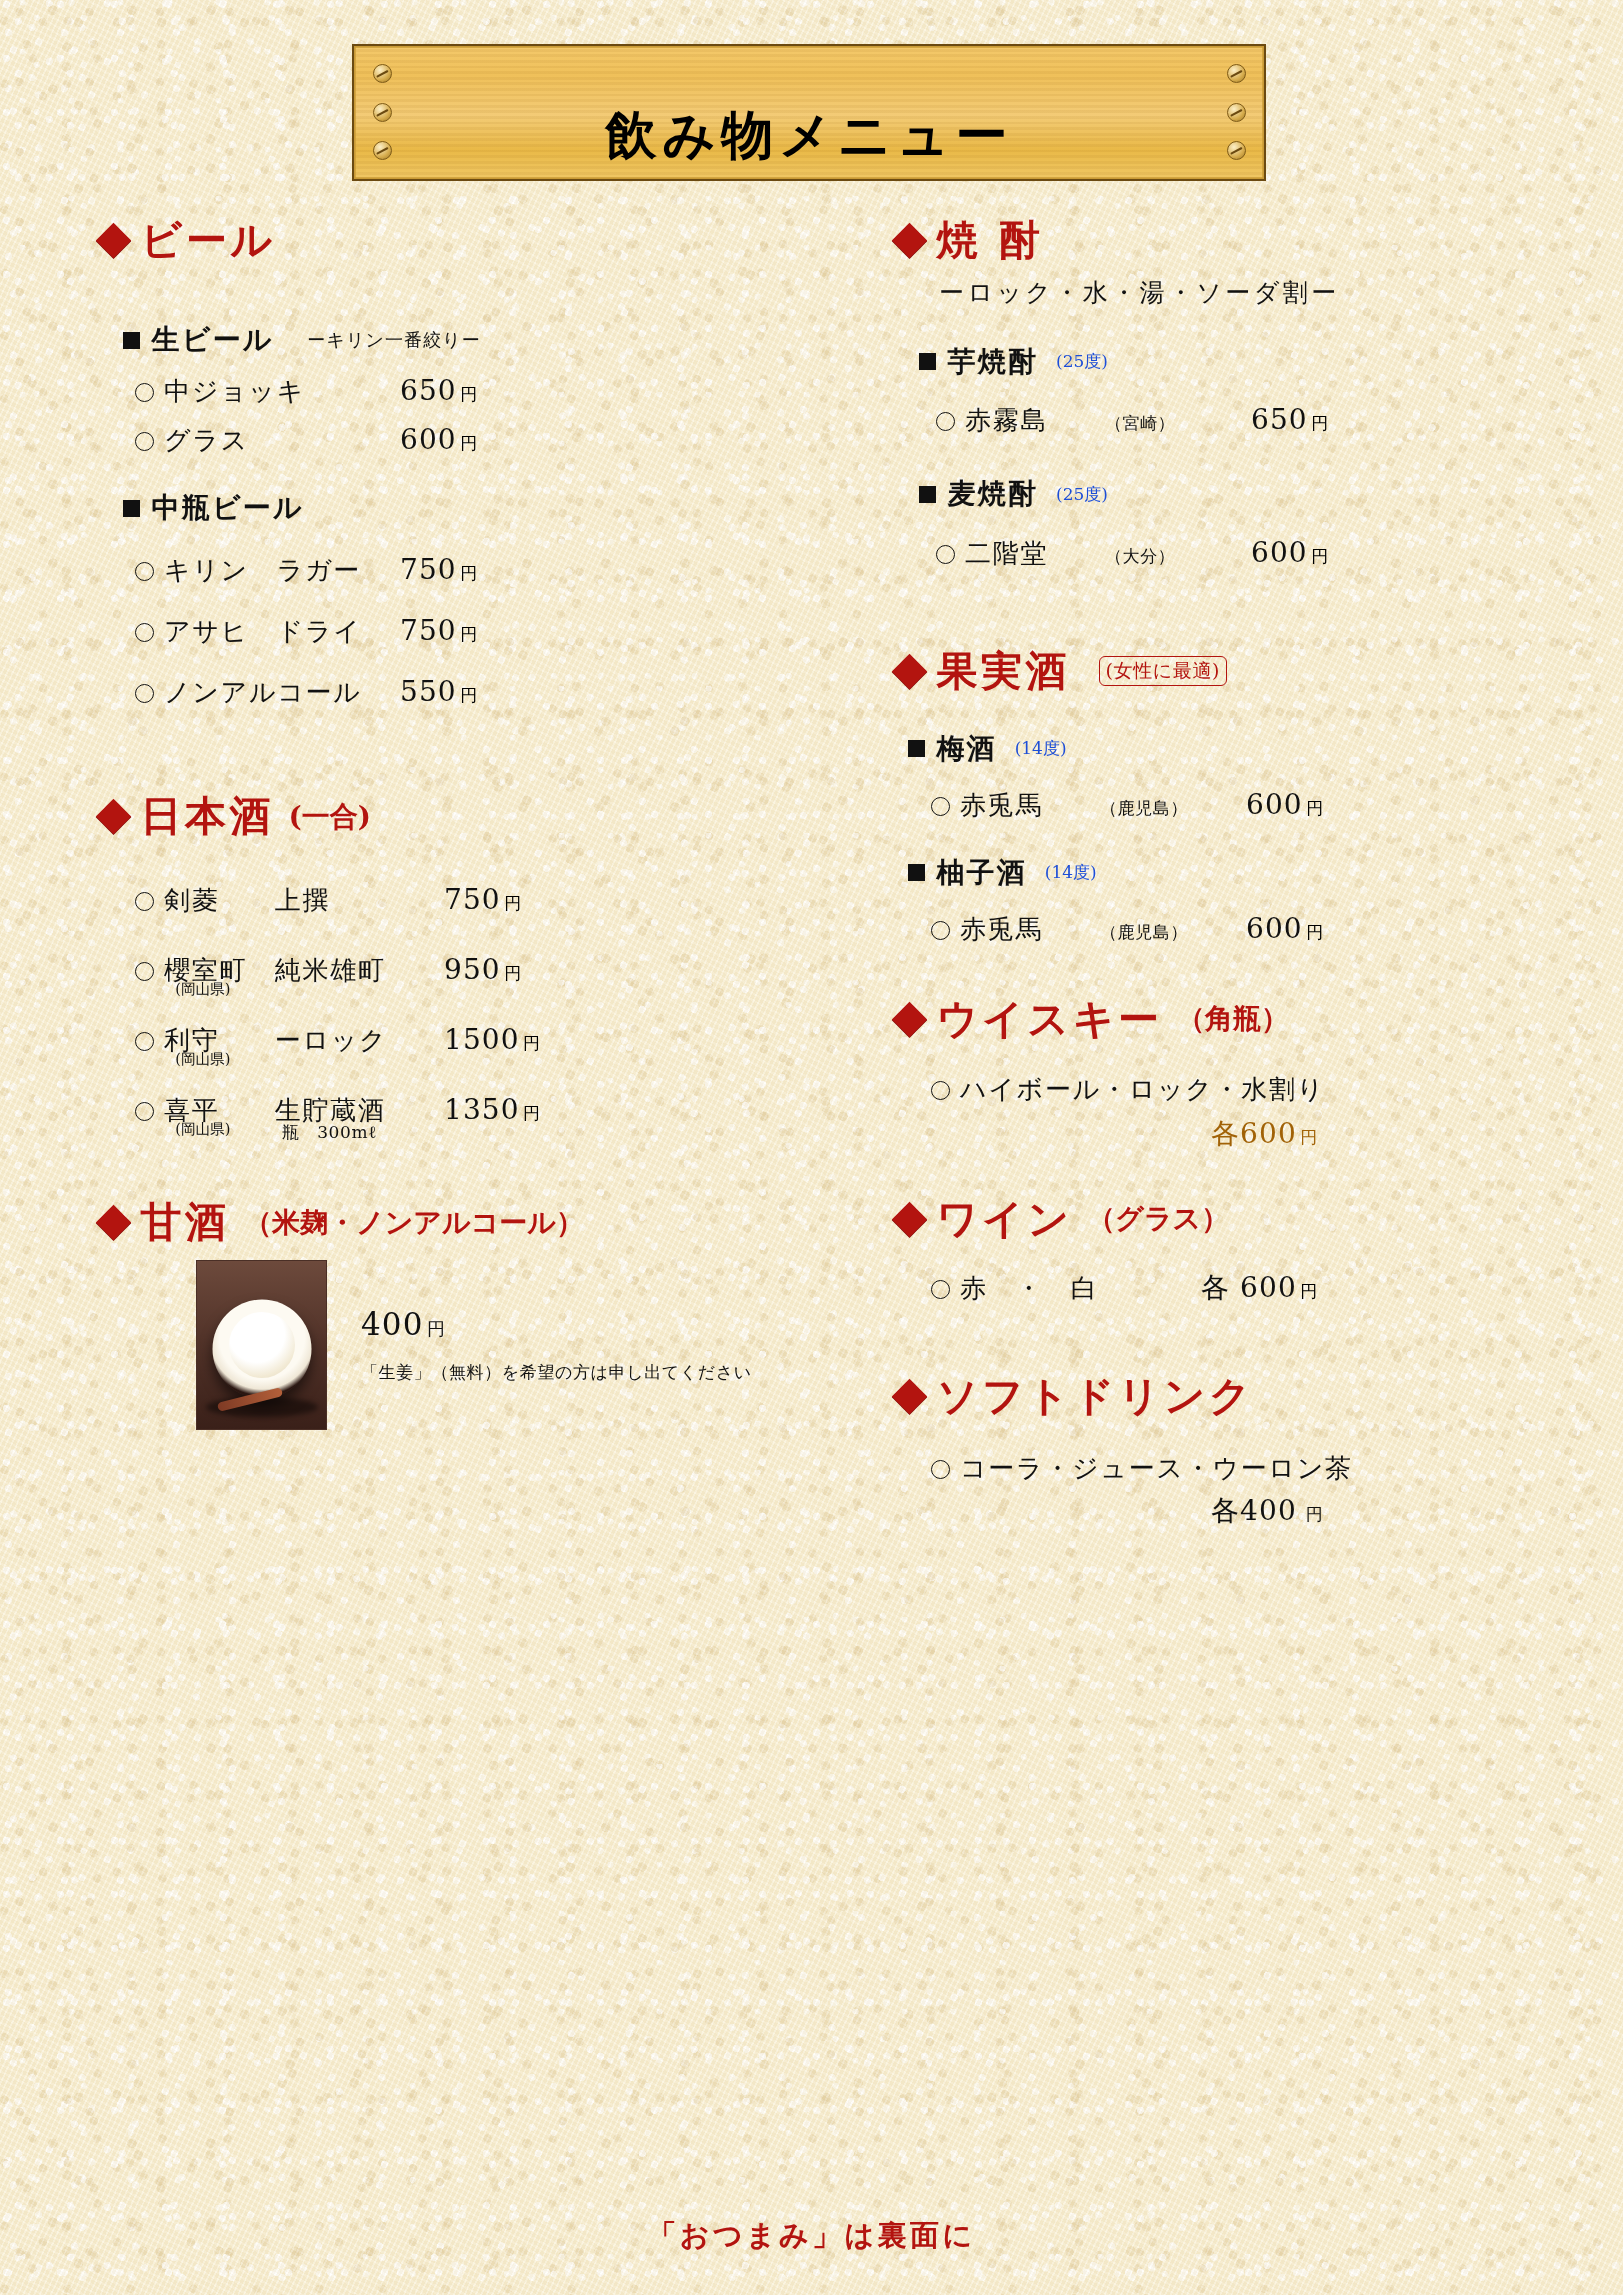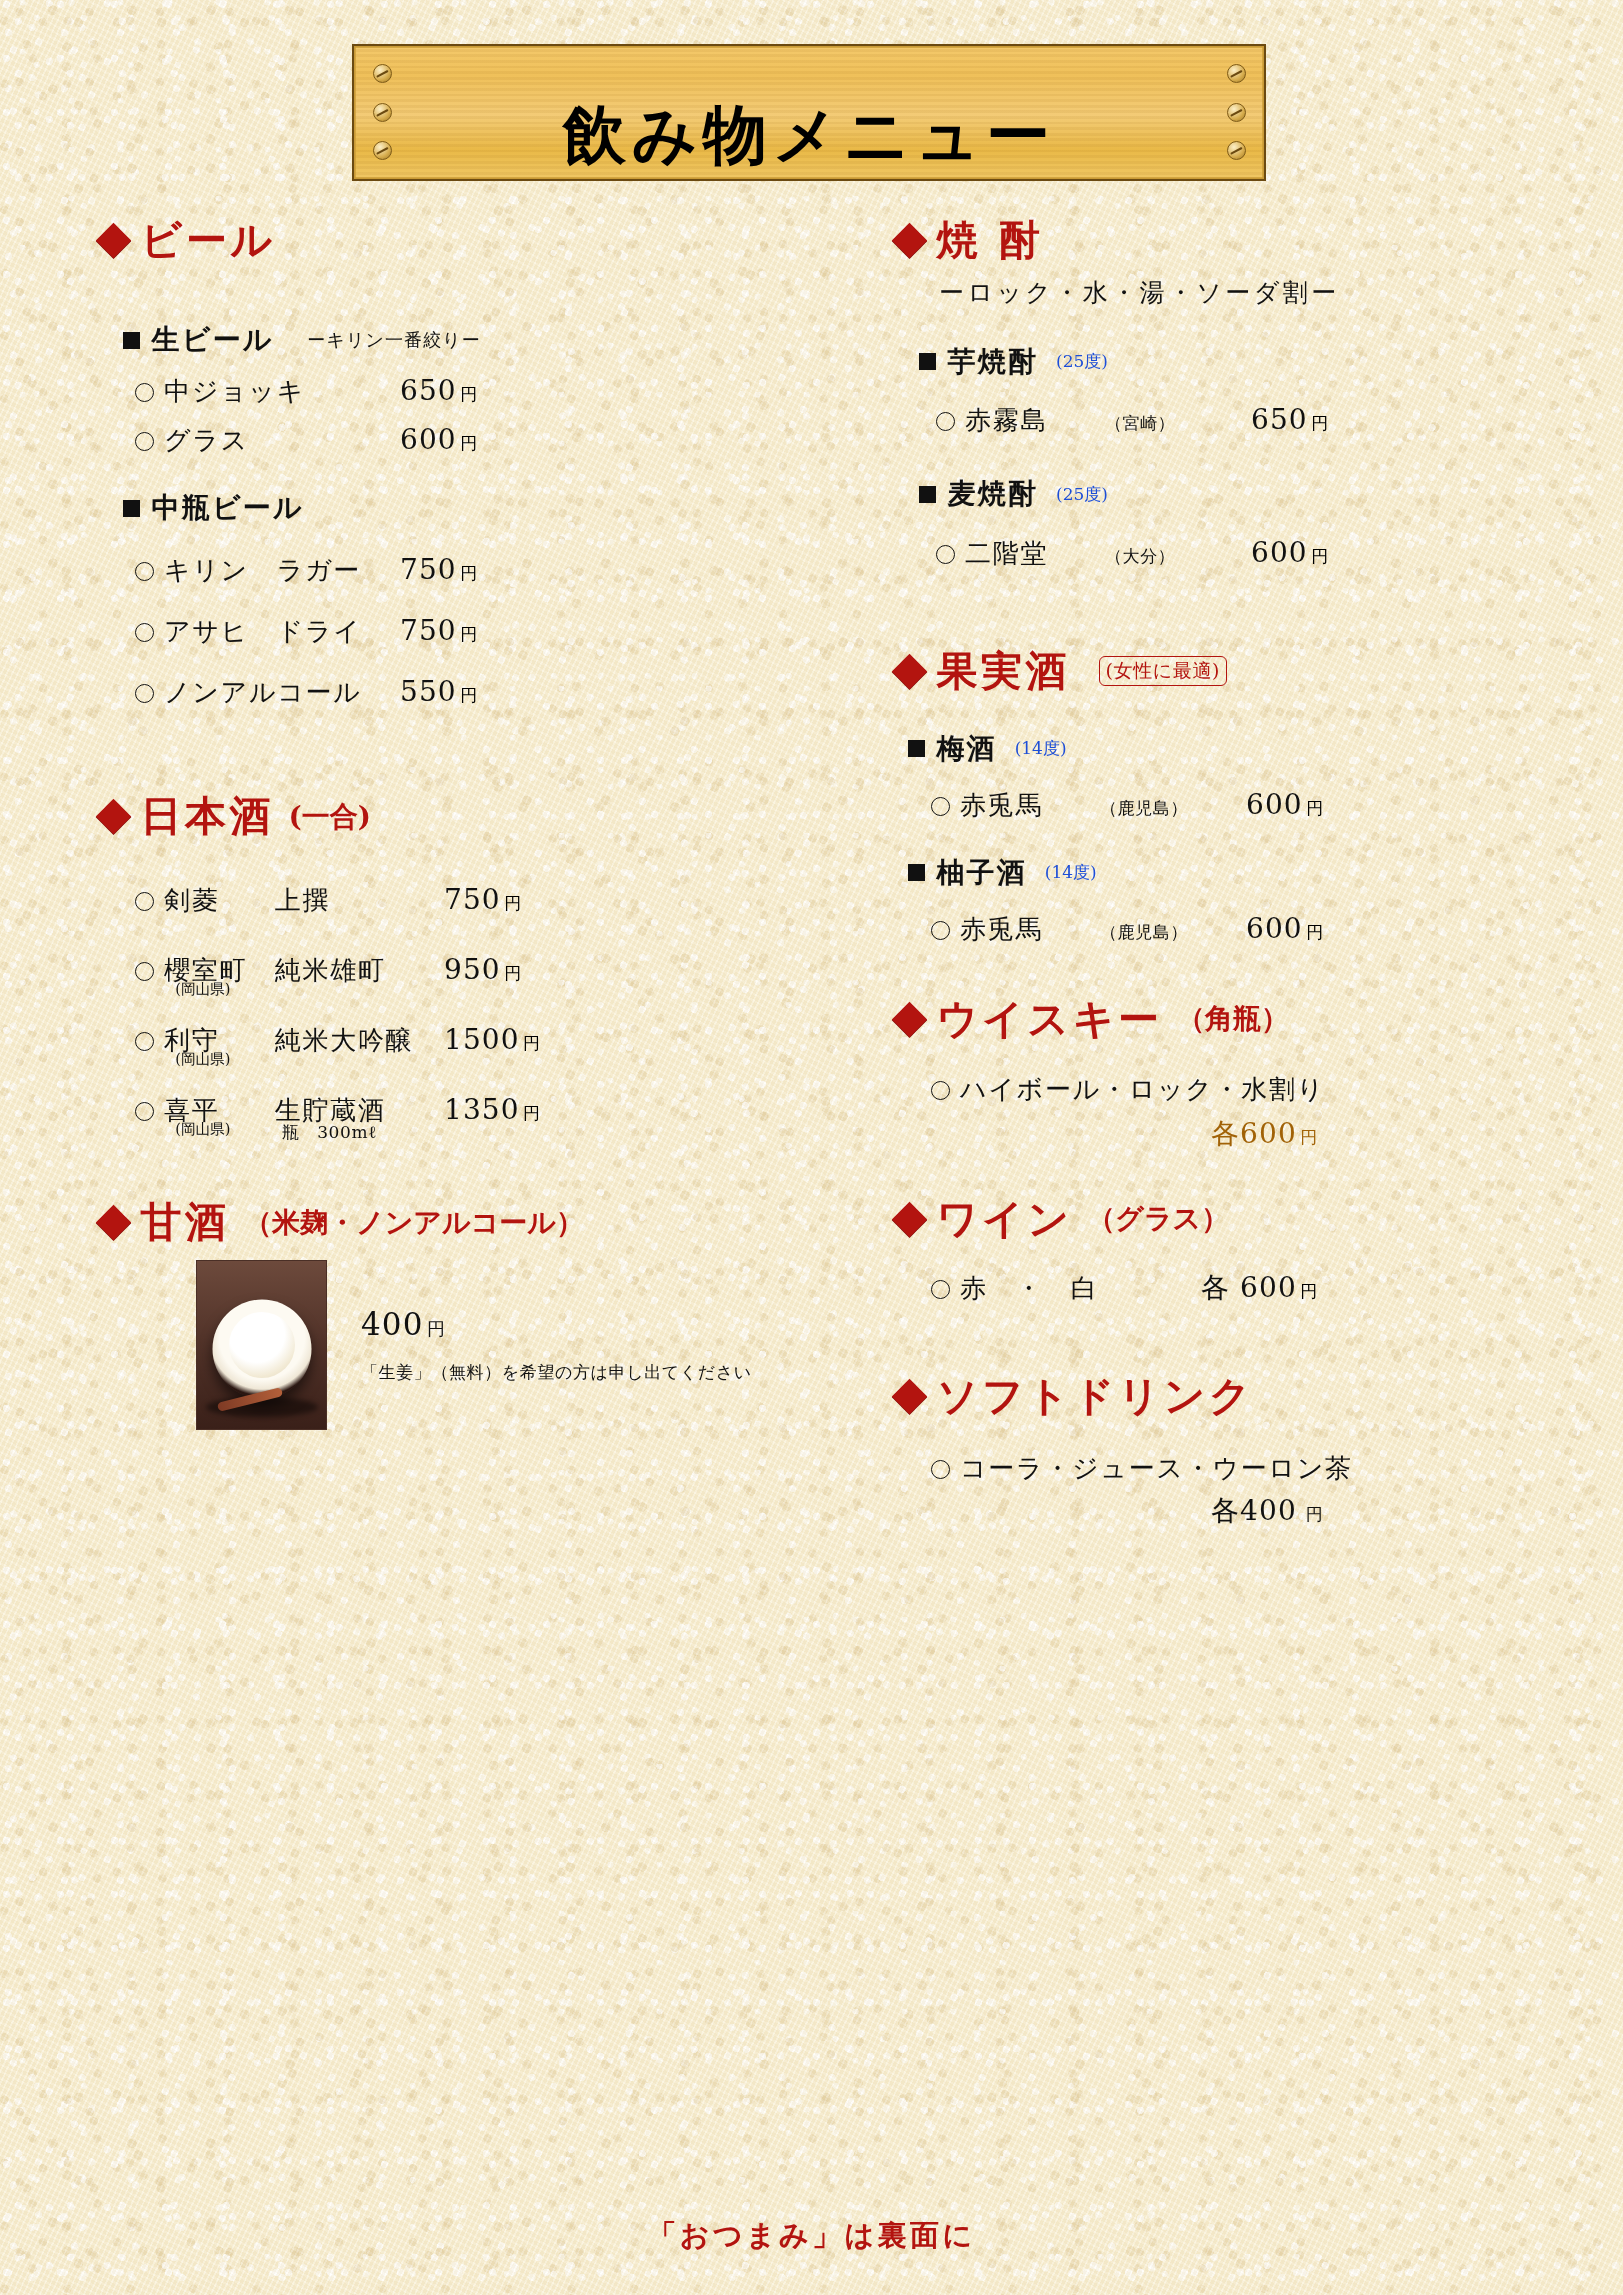--- a/index.html
+++ b/index.html
@@ -65,21 +65,21 @@
     border:1.7px solid #7d5a17;box-sizing:border-box;
   }
   .title-plate .screw::before{
     content:"";position:absolute;left:2.2px;right:2.2px;top:50%;height:2.2px;
     background:#6b4a11;transform:translateY(-50%) rotate(-28deg);border-radius:1.1px;
   }
   .sc1{left:18.5px;top:18px}.sc2{left:18.5px;top:57px}.sc3{left:18.5px;top:95px}
   .sc4{right:18.5px;top:18px}.sc5{right:18.5px;top:57px}.sc6{right:18.5px;top:95px}
   .title-text{
     position:absolute;inset:0;display:flex;align-items:center;justify-content:center;
-    font-size:64px;font-weight:700;color:#000;letter-spacing:5.6px;
+    font-size:52px;font-weight:700;color:#000;letter-spacing:5.6px;
     font-family:"DejaVu Serif","Liberation Serif",serif;
     padding-bottom:0;box-sizing:border-box;margin-top:46px;
   }
 
   
   .col{position:absolute;top:213px;}
   .col-left{left:101px;width:707px;}
   .col-right{left:897px;width:662px;}
 
   .sec-head{display:flex;align-items:center;gap:14.6px;}
@@ -249,21 +249,21 @@
         <span class="item-name">櫻室町　純米雄町</span>
         <span class="pref" style="position:absolute;left:11.2px;top:27px">(岡山県)</span>
       </span>
       <span class="price">950</span>
       <span class="yen">円</span>
     </div>
 
     <div class="row" style="margin-left:34px;margin-top:35px">
       <span class="circle"></span>
       <span style="width:280px;display:inline-block;position:relative">
-        <span class="item-name">利守　　純米大吟醸</span>
+        <span class="item-name">利守　　ーロック</span>
         <span class="pref" style="position:absolute;left:11.2px;top:27px">(岡山県)</span>
       </span>
       <span class="price">1500</span>
       <span class="yen">円</span>
     </div>
 
     <div class="row" style="margin-left:34px;margin-top:35px">
       <span class="circle"></span>
       <span style="width:280px;display:inline-block;position:relative">
         <span class="item-name">喜平　　生貯蔵酒</span>

